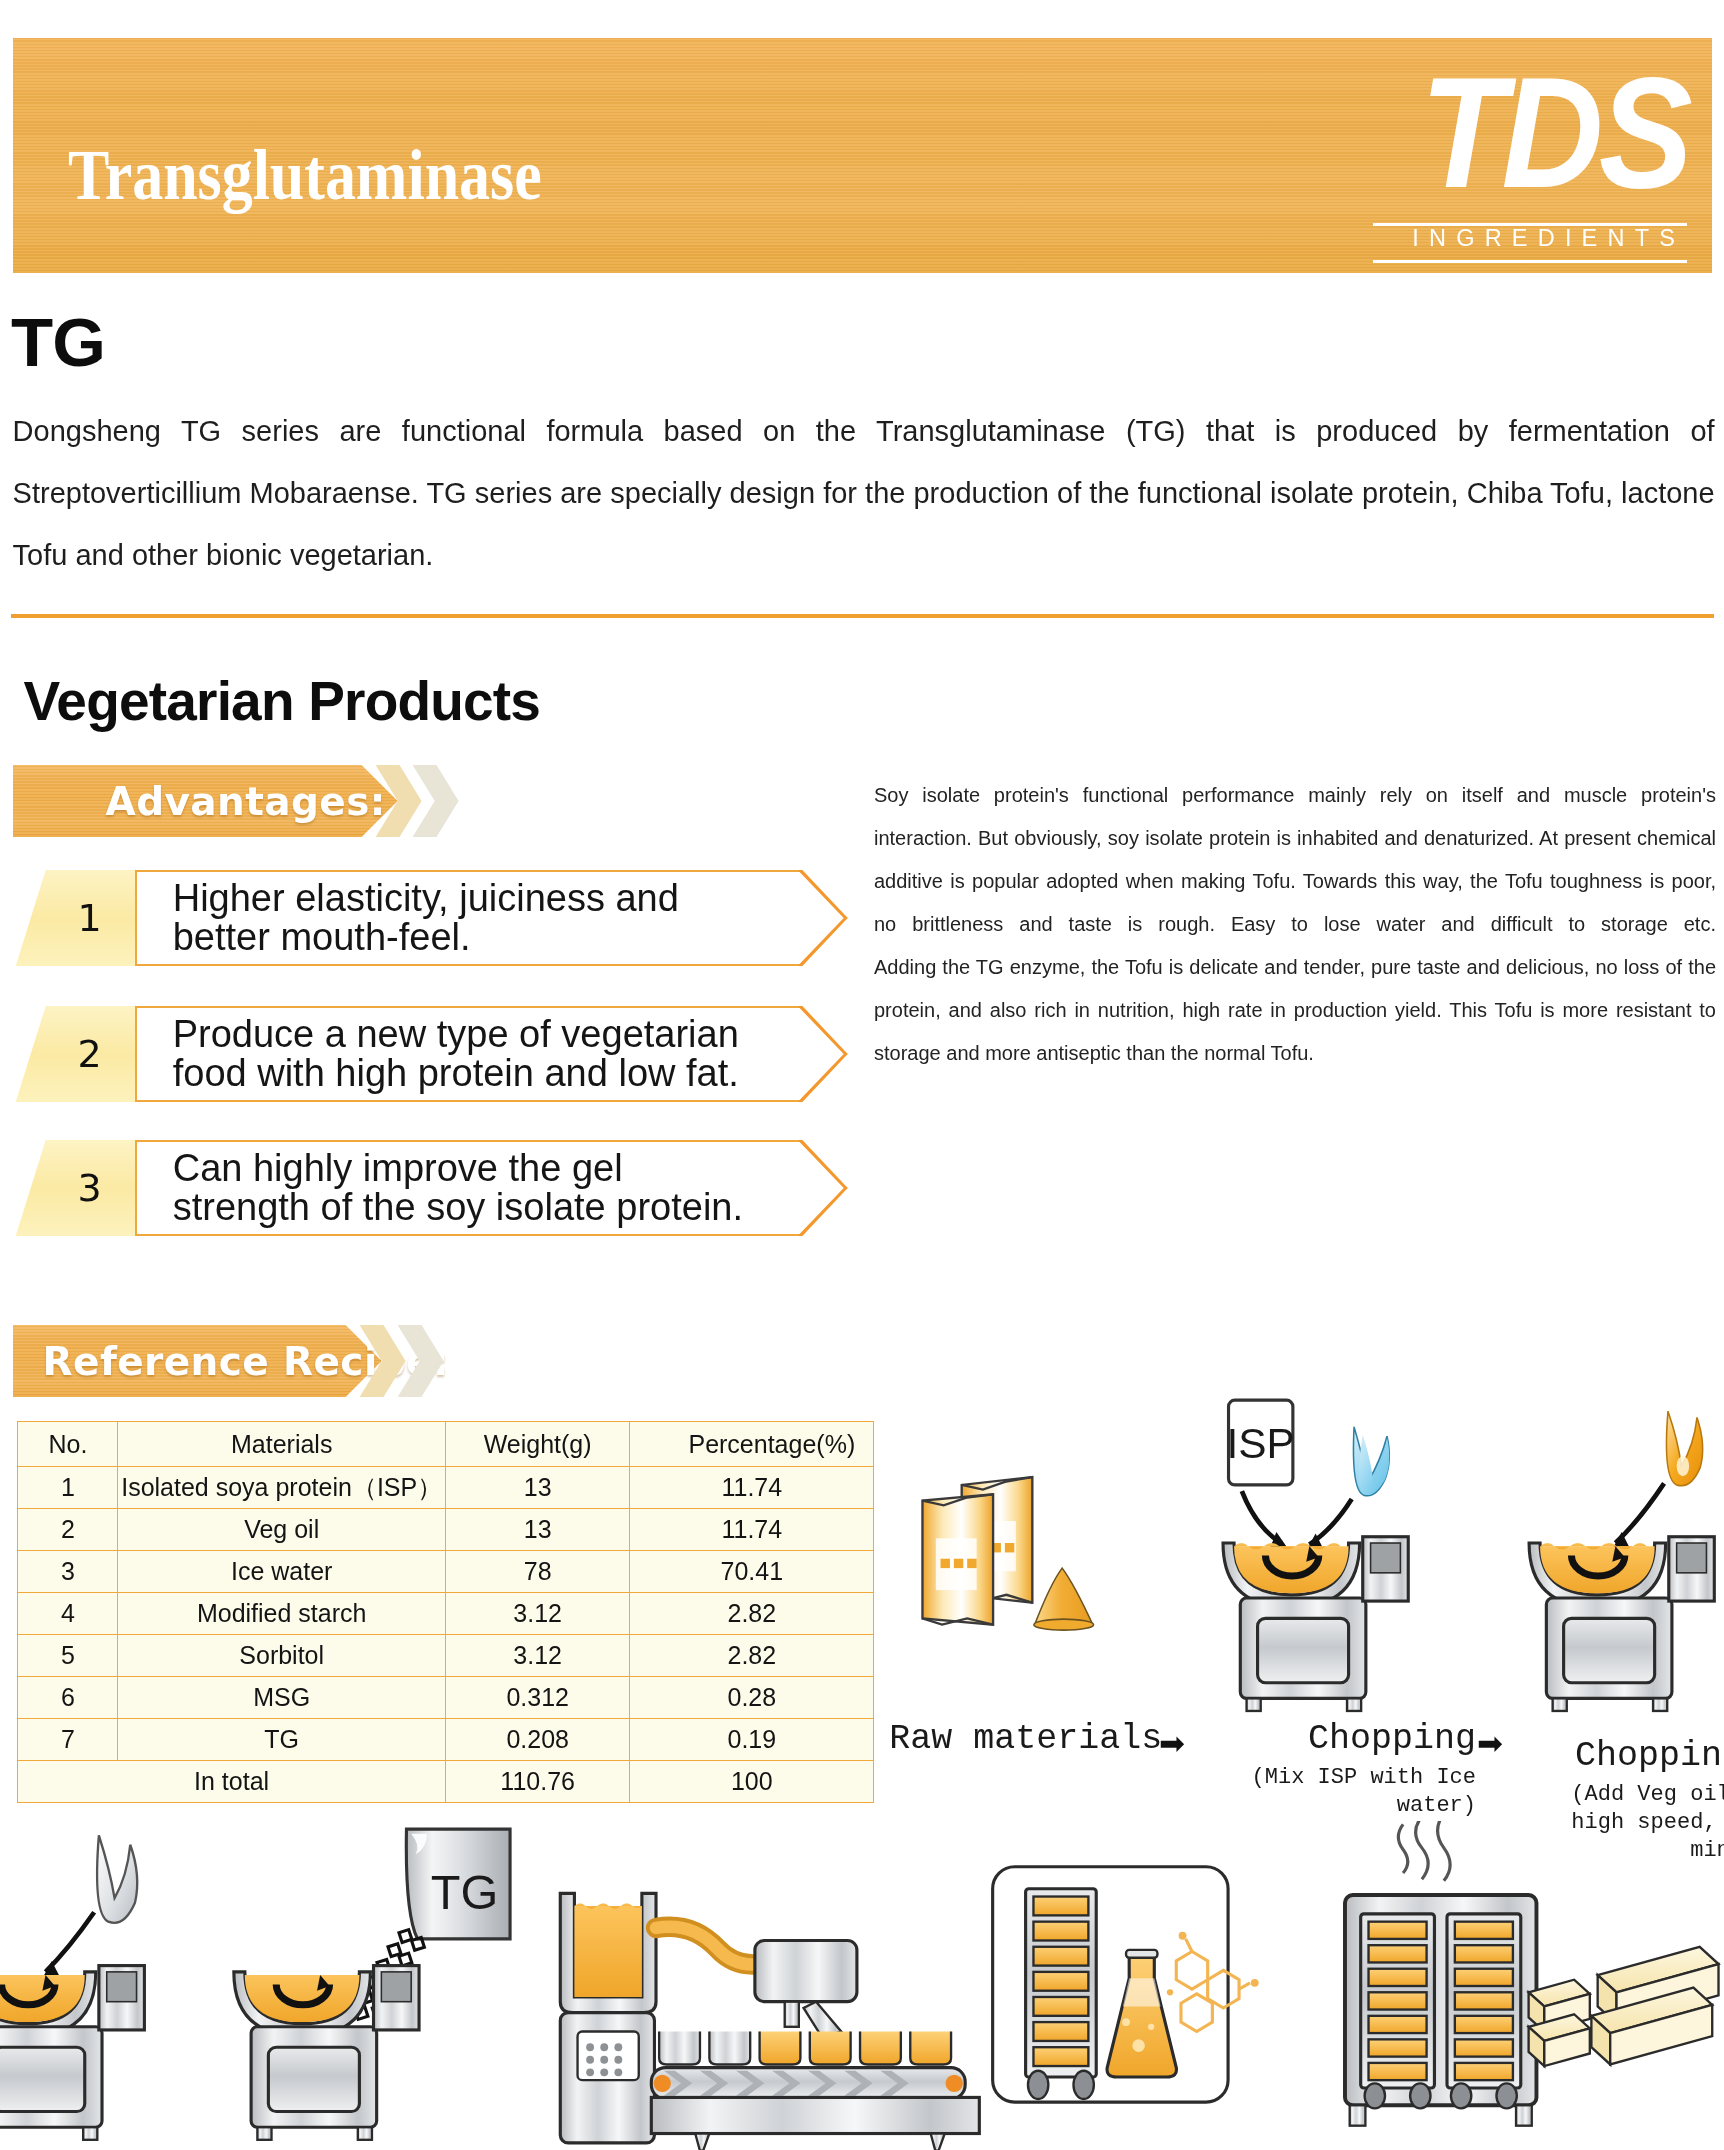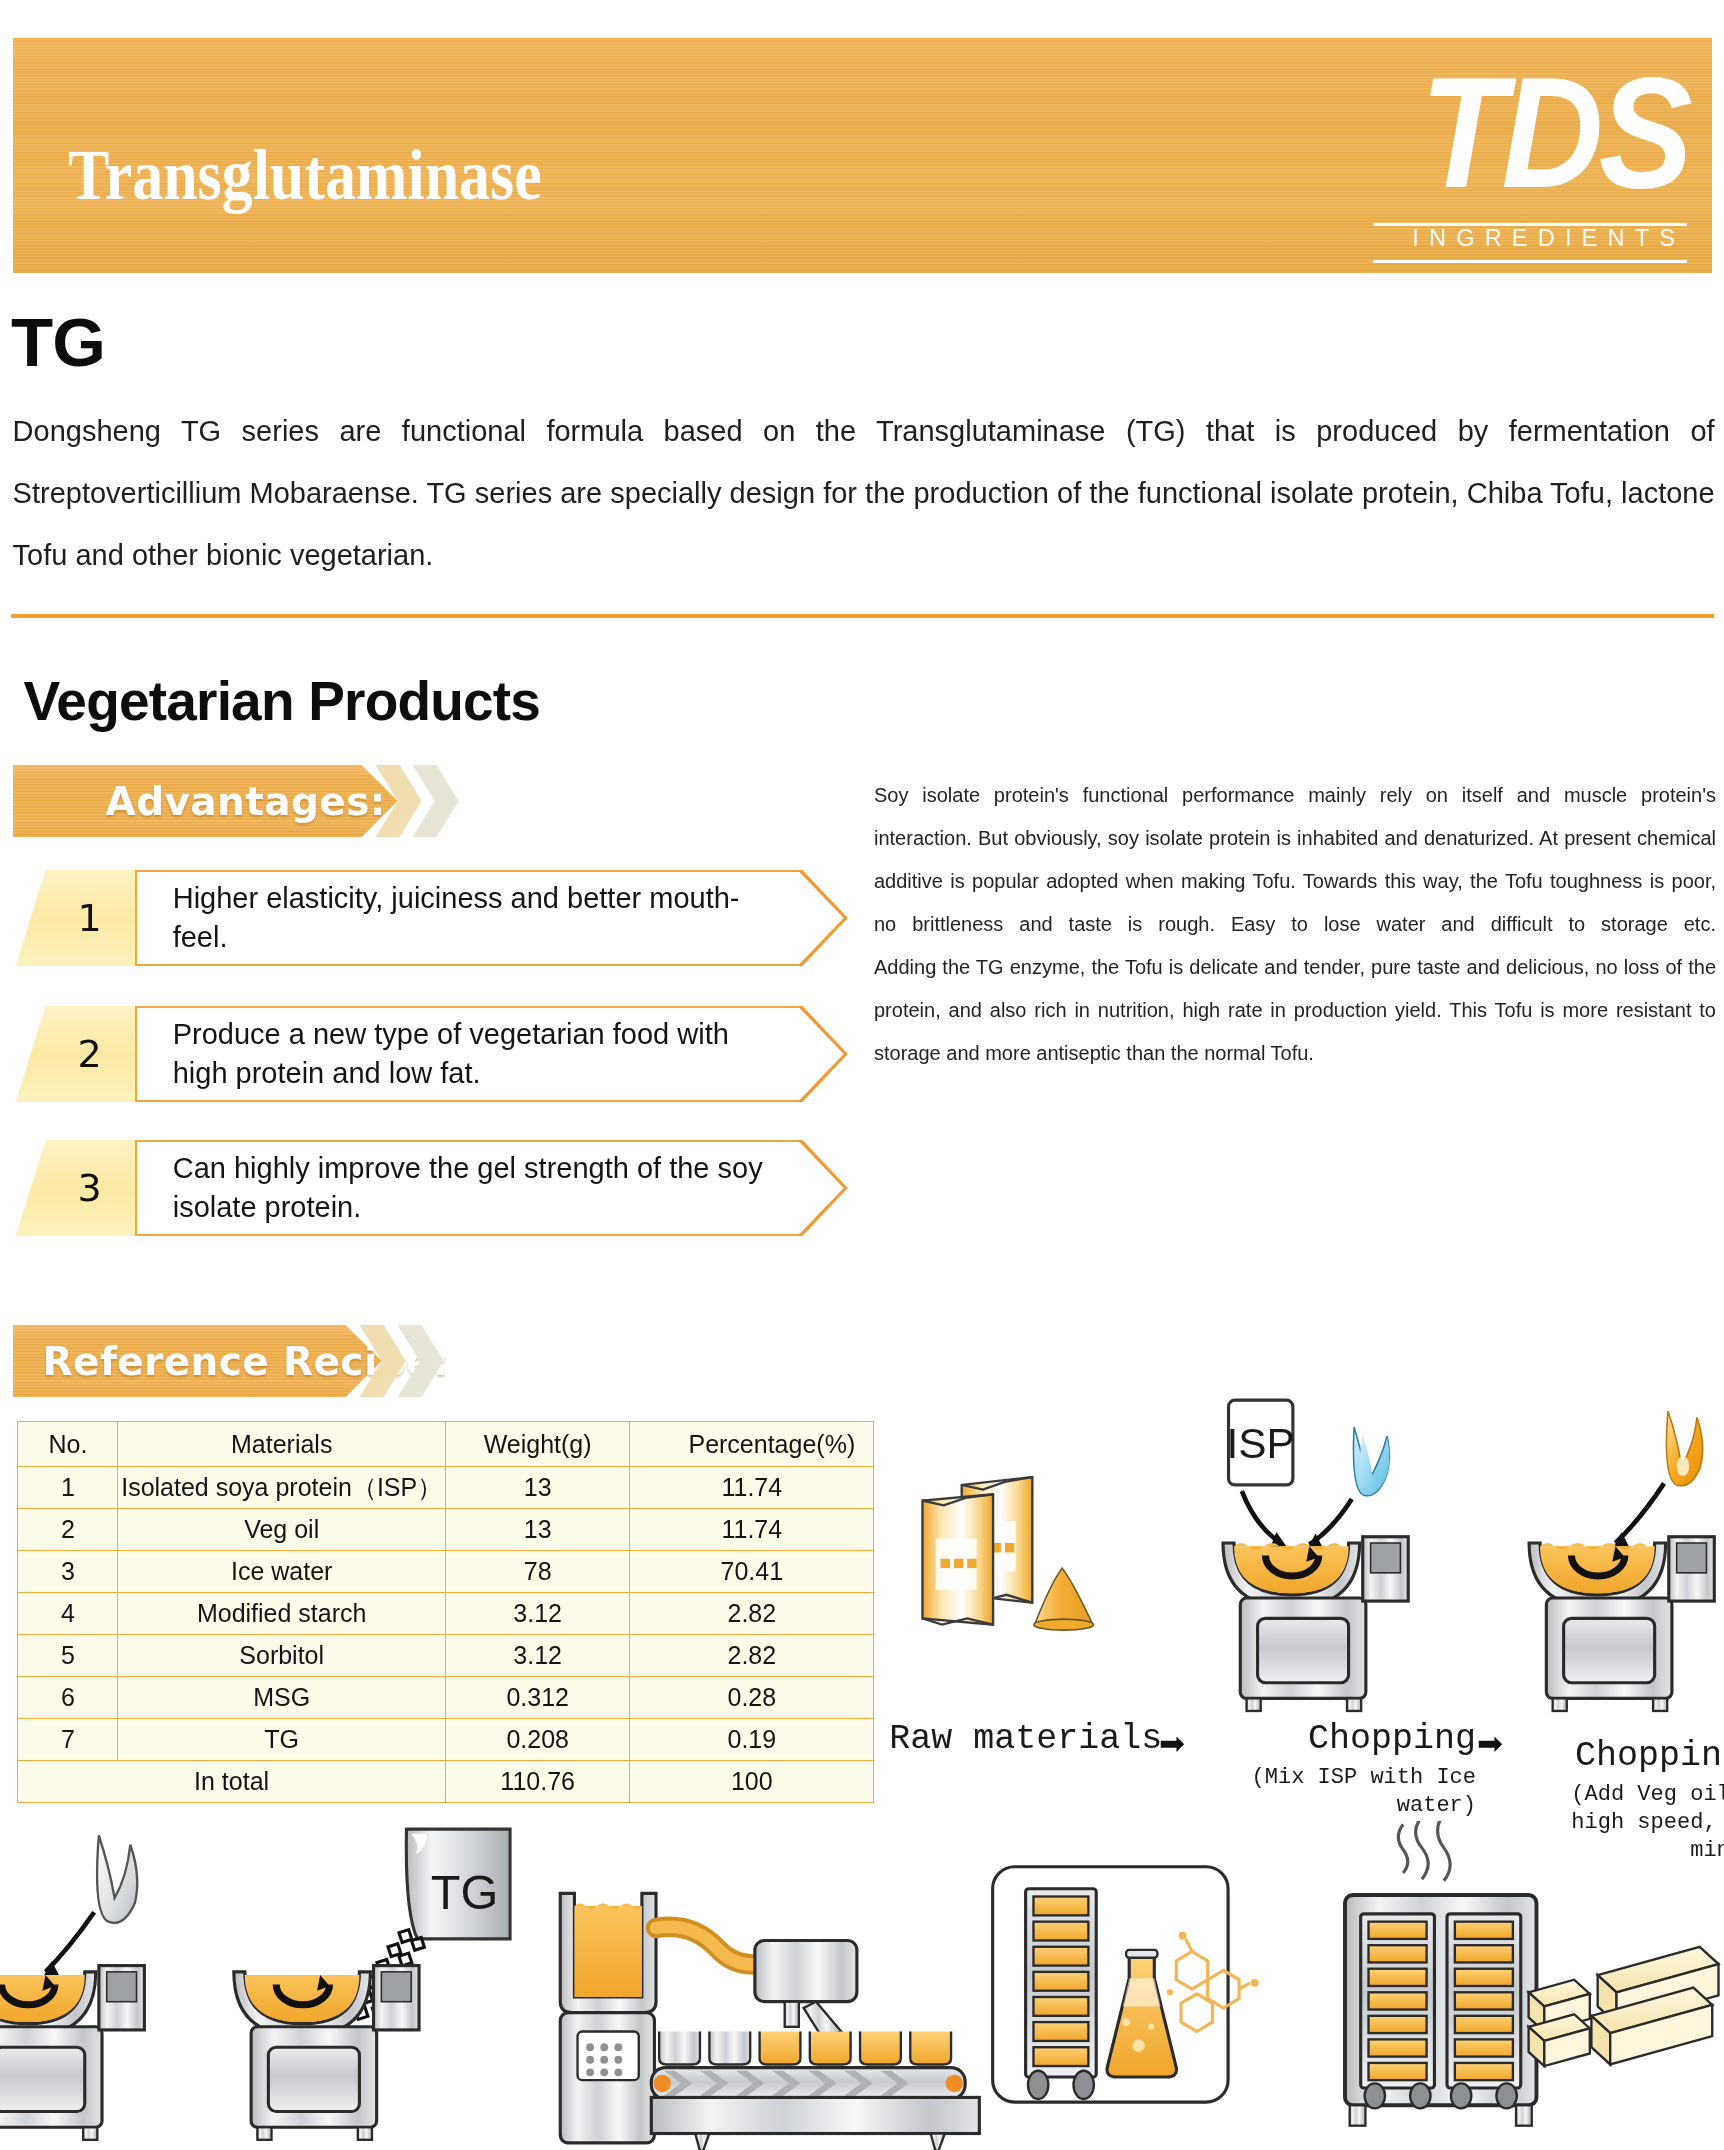--- a/index.html
+++ b/index.html
@@ -113,21 +113,21 @@
     clip-path:polygon(36px 0, calc(100% - 47px) 0, 100% 50%, calc(100% - 47px) 100%, 0 100%, 0 0);
     box-sizing:border-box;
   }
   .adv-arrow{
     position:absolute;right:0;top:0;width:50px;height:96px;background:#f4972c;
     clip-path:polygon(0 0, 4.7px 0, 50px 50%, 4.7px 100%, 0 100%, 46px 50%);
   }
   .adv-text{
     position:absolute;left:157px;top:0;width:597px;height:96px;
     display:flex;align-items:center;
-    font-size:29px;line-height:39px;color:#151515;
+    font-size:38px;line-height:39px;color:#151515;
   }
 
   
   #right-paragraph{
     position:absolute;left:874px;top:774px;width:842px;
     font-size:20px;line-height:43px;color:#232323;text-align:justify;
   }
   #right-paragraph p{margin:0;}
   #right-paragraph p.j{text-align:justify;text-align-last:justify;}
 

